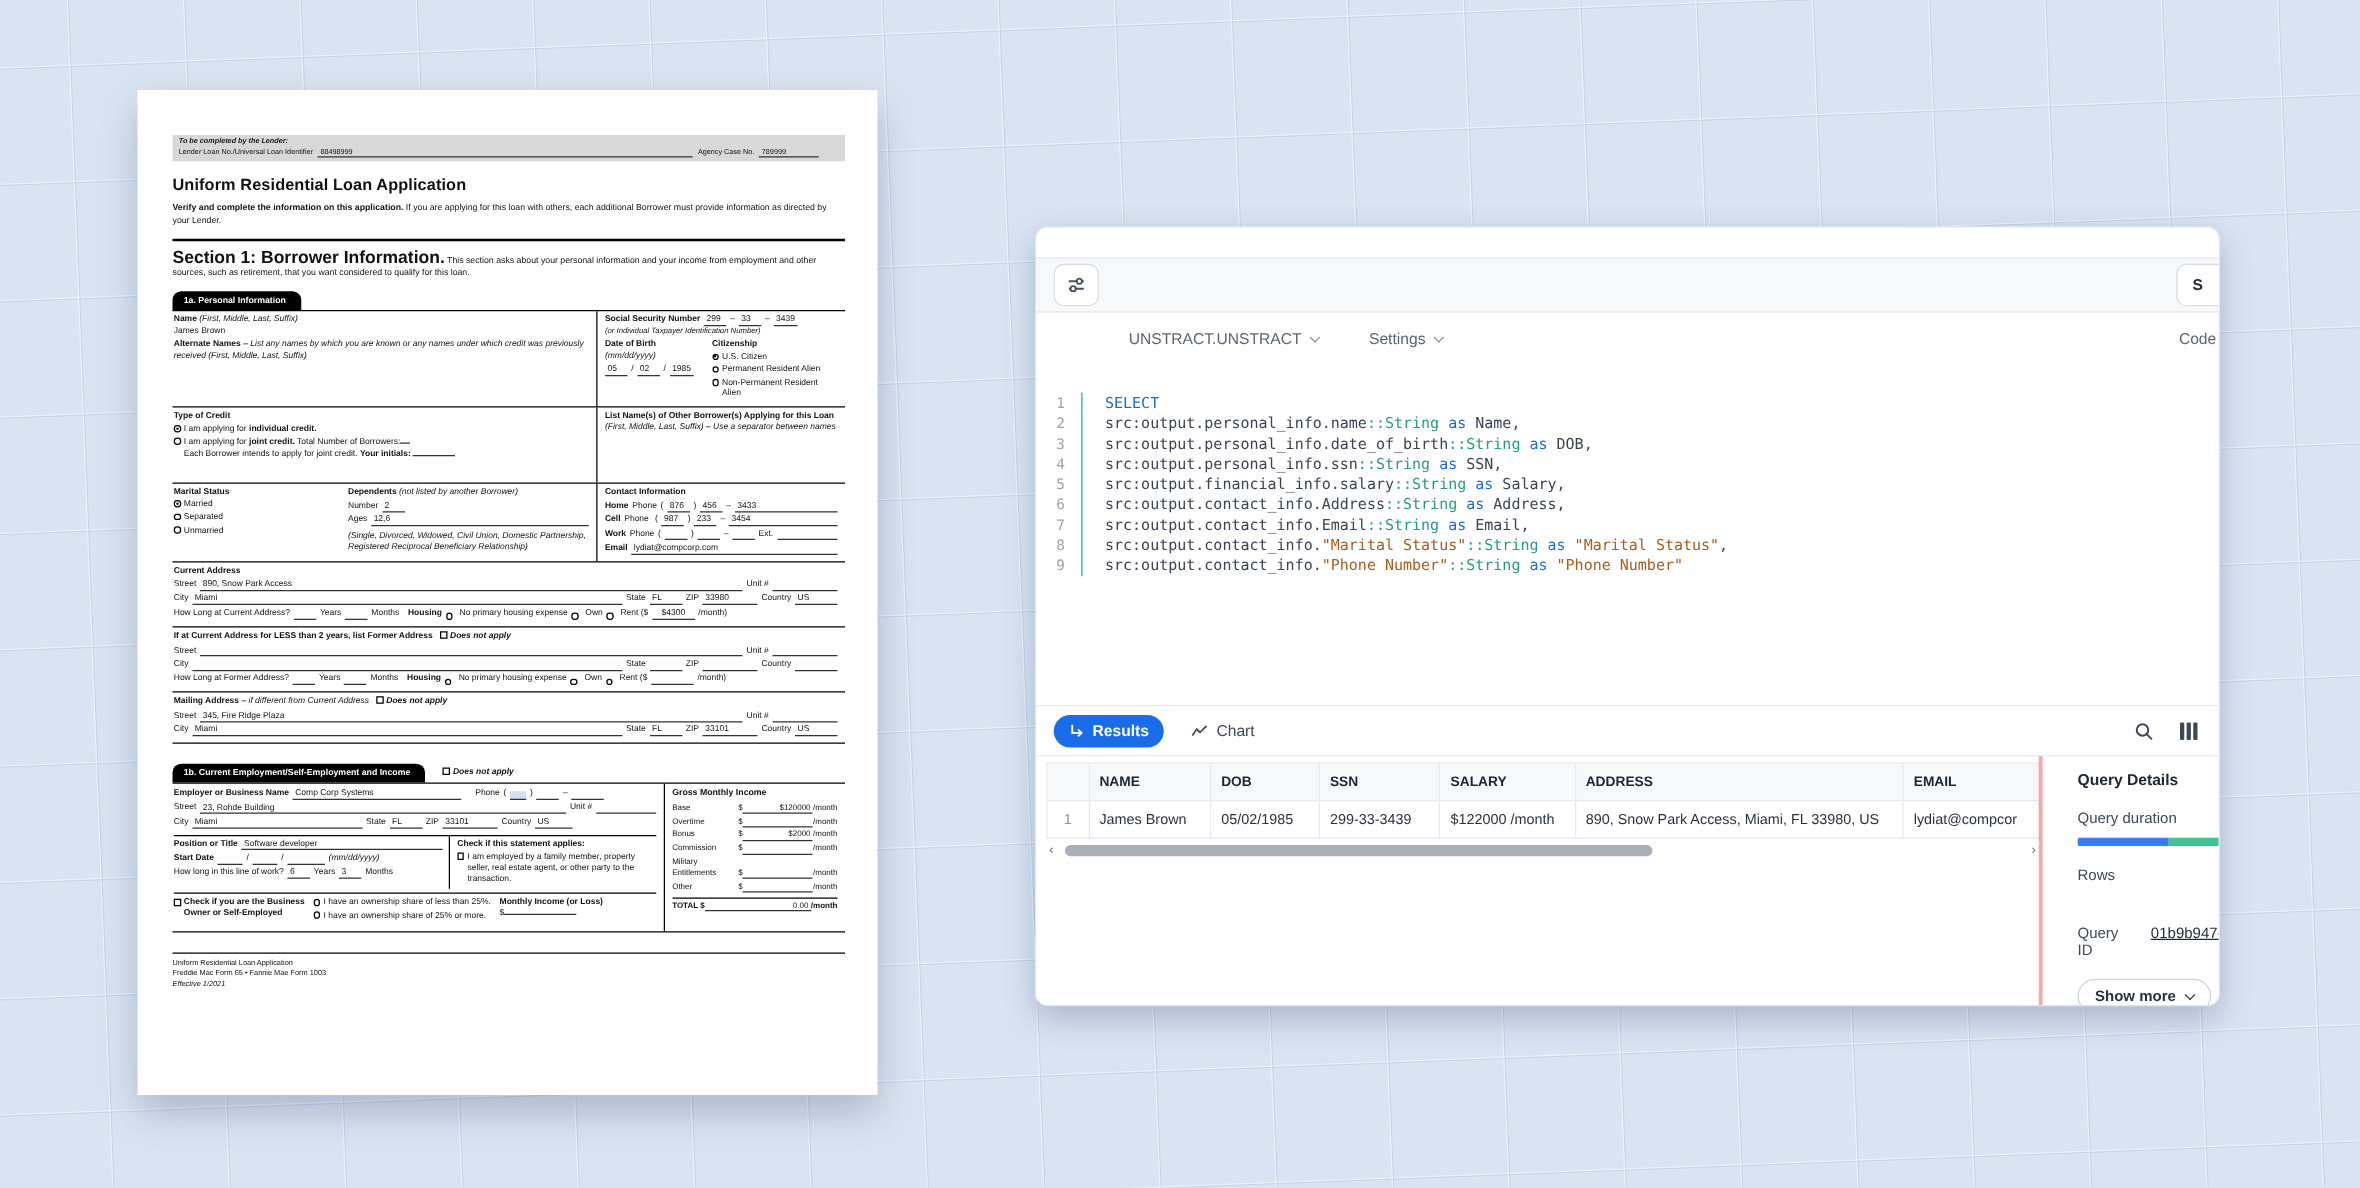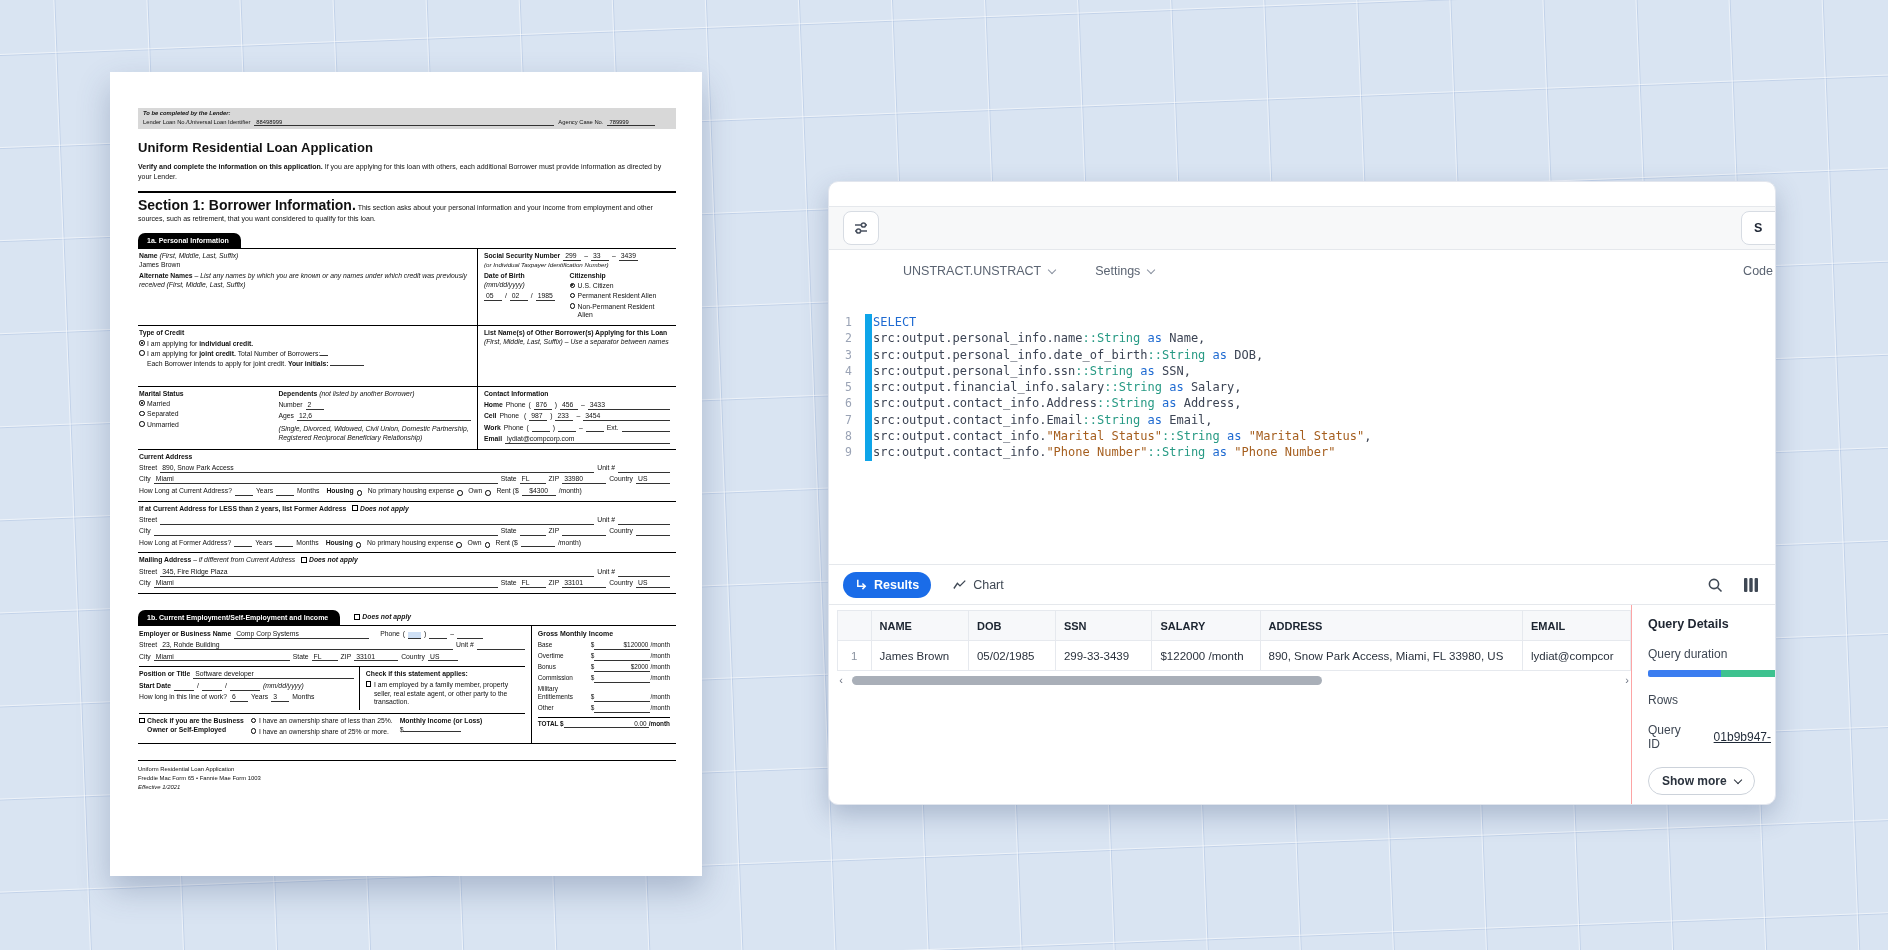--- a/index.html
+++ b/index.html
@@ -59,44 +59,44 @@
 .xsmall{color:#8d95a3;font-weight:normal}
 .share-btn{position:absolute;right:-36px;height:34px;width:70px;background:#fff;border:1px solid #d7dce3;border-radius:8px;
  display:flex;align-items:center;padding:0 12px;font-size:12.5px;font-weight:bold;color:#202836}
 .ctx-row{height:42px;display:flex;align-items:center;padding-left:74px;gap:40px;position:relative;font-size:12.5px;color:#5b6472}
 .sel-item{display:flex;align-items:center;gap:8px;cursor:pointer}
 .chev{width:6px;height:6px;border-right:1.5px solid #8a92a0;border-bottom:1.5px solid #8a92a0;transform:rotate(45deg);display:inline-block;margin-top:-3px}
 .ctx-right{position:absolute;right:2px;font-size:12.5px;color:#5b6472;white-space:nowrap}
 .editor{height:272px;padding-top:22px;font-family:"DejaVu Sans Mono",monospace;font-size:12px;cursor:text}
 .code-line{display:flex;height:16.3px;line-height:16.3px}
 .ln{width:36px;text-align:right;padding-right:13px;color:#9aa3b5;font-size:11.5px;flex:none}
-.code-text{border-left:7px solid #0ea5e9;padding-left:1px;white-space:pre;flex:1}
+.code-text{border-left:1px solid #0ea5e9;padding-left:18px;white-space:pre;flex:1}
 .pl{color:#3c4454}.kw{color:#1e6ad1}.ty{color:#279a84}.str{color:#a55e1e}
 .results-bar{height:40px;border-top:1px solid #e5e8ec;display:flex;align-items:center;padding:0 14px;gap:22px;position:relative}
 .res-pill{height:26px;background:#1a6ce8;color:#fff;border-radius:14px;display:flex;align-items:center;gap:6px;
  padding:0 12px;font-size:12.5px;font-weight:bold;cursor:pointer}
 .chart-tab{display:flex;align-items:center;gap:6px;font-size:12.5px;color:#3f4854;cursor:pointer}
 .bar-icons{position:absolute;right:16px;display:flex;gap:20px;align-items:center}
 .lower{display:flex;height:201px;border-top:1px solid #e5e8ec}
 .table-area{width:802px;flex:none;overflow:hidden;position:relative;padding:5px 0 0 8px}
 .rtable{border-collapse:collapse;table-layout:fixed;font-size:11.5px;color:#2a323d}
 .rtable th{background:#f7f8fa;font-size:11px;font-weight:bold;color:#1b2430;text-align:left;height:30px;
  padding:0 8px;border:1px solid #e6e9ee;cursor:pointer;white-space:nowrap;overflow:hidden}
 .rtable td{height:30px;padding:0 8px;border:1px solid #e6e9ee;background:#fff;white-space:nowrap;overflow:hidden}
 .rownum{color:#8b94a1;text-align:center!important}
 .hscroll{display:flex;align-items:center;margin-top:3px;height:12px;gap:3px}
 .harrow{color:#6b7280;font-size:11px;line-height:10px;cursor:pointer;width:8px;text-align:center}
 .htrack{flex:1;height:9px;position:relative}
 .hthumb{position:absolute;left:4px;top:0;width:470px;height:9px;border-radius:5px;background:#a9afb8;cursor:grab}
-.details{flex:1;border-left:1px solid #fca5a5;padding:12px 4px 0 16px;overflow:hidden;position:relative}
+.details{flex:1;border-left:3px solid #fca5a5;padding:12px 4px 0 28px;overflow:hidden;position:relative}
 .d-title{font-size:12.5px;font-weight:bold;color:#202733}
 .d-label{font-size:12px;color:#3f4854;margin-top:16px}
 .pbar{display:flex;height:7px;margin-top:9px;border-radius:2px;overflow:hidden;width:133px;cursor:pointer}
 .pbar .b1{width:55%;background:#3b7df0}.pbar .b2{width:45%;background:#3ec28f}
-.qid-row{display:flex;align-items:center;margin-top:16px;gap:26px}
+.qid-row{display:flex;margin-top:32px;gap:26px}
 .qid-link{font-size:12px;color:#1f2937;text-decoration:underline;white-space:nowrap;cursor:pointer}
 .show-more{display:inline-flex;align-items:center;gap:8px;margin-top:16px;border:1px solid #ccd2da;border-radius:16px;
  padding:6px 13px;font-size:12px;font-weight:bold;color:#2a323d;cursor:pointer;background:#fff}
 svg{display:block}
 </style>
 </head>
 <body>
 
 <div class="grid-layer"></div>
 

